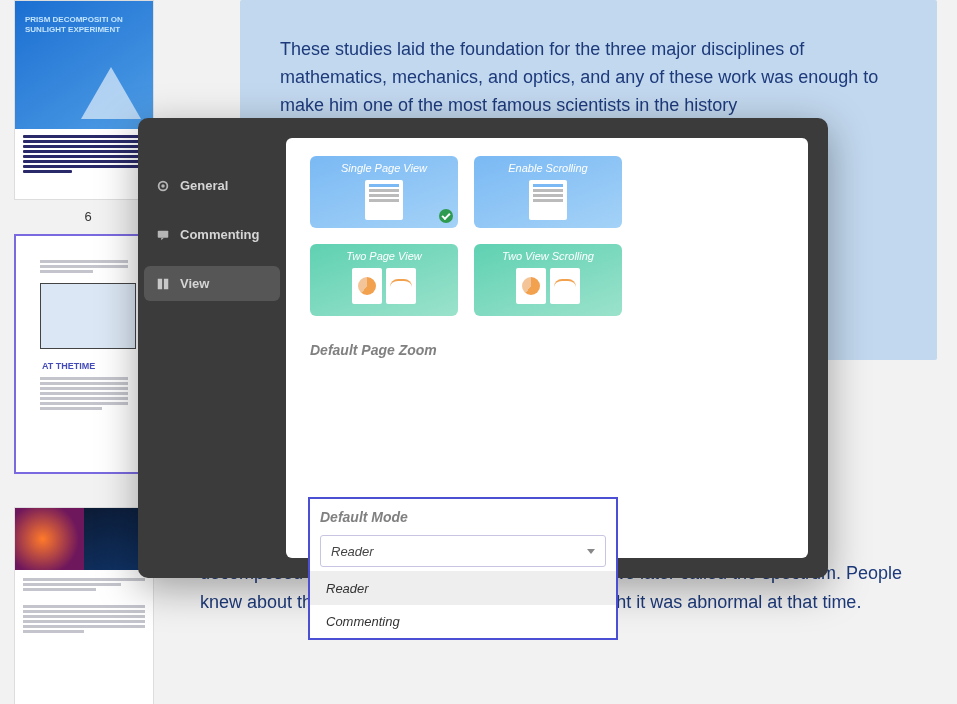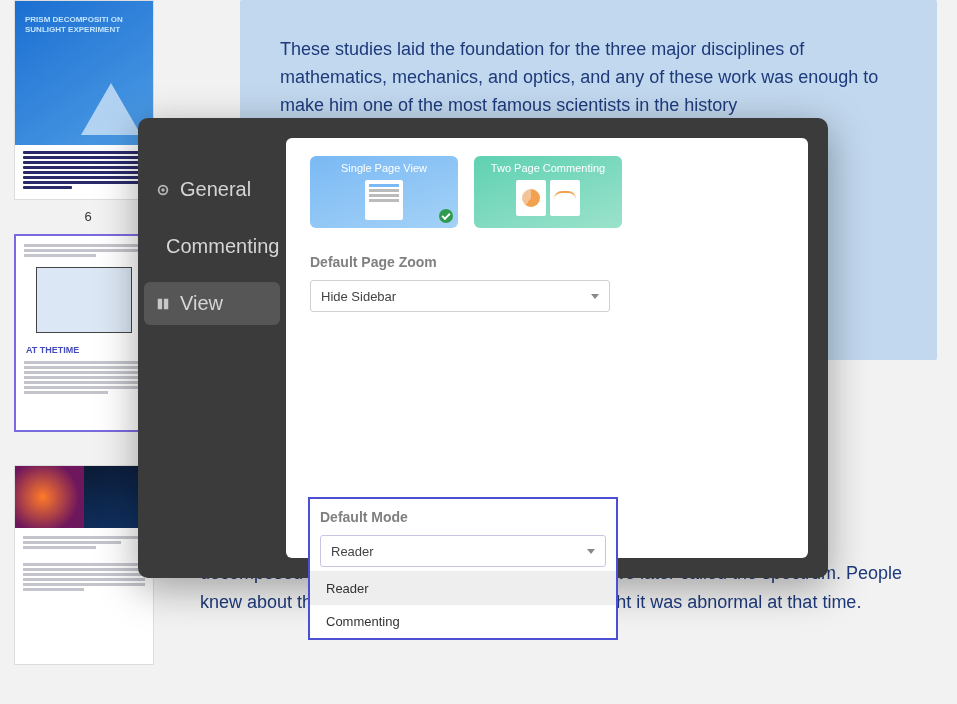--- a/index.html
+++ b/index.html
@@ -42,21 +42,21 @@
   font-size: 11px;
   padding: 1px 6px;
   border-radius: 3px;
   position: relative;
   left: 50%;
   transform: translateX(-50%);
   margin: 3px 0 10px;
 }
 .thumb1 { height: 200px; }
 .thumb1-top {
-  height: 144px;
+  height: 128px;
   background: linear-gradient(145deg, #1b6fd1, #4f9de6);
   position: relative;
   padding-left: 6px;
 }
 .thumb1-title {
   position: absolute;
   top: 14px; left: 10px;
   color: #c3e4ff;
   font-size: 8px;
   font-weight: 700;
@@ -69,21 +69,21 @@
   border-left: 30px solid transparent;
   border-right: 30px solid transparent;
   border-bottom: 52px solid rgba(255,255,255,0.6);
 }
 .thumb1-text {
   padding: 6px 8px;
 }
 .thumb1-text div {
   height: 3px; background: #2a2a6a; margin-bottom: 2px; border-radius: 1px;
 }
-.thumb2 { height: 198px; padding: 8px; }
+.thumb2 { height: 240px; padding: 24px; }
 .thumb2-lines div { height: 3px; background: #c4c4cc; margin-bottom: 2px; }
 .thumb2-diagram {
   margin: 10px auto 8px;
   width: 96px; height: 66px;
   border: 1px solid #444;
   background: #dbe7f4;
   position: relative;
 }
 .thumb2-head {
   font-size: 9px;
@@ -140,40 +140,41 @@
 }
 .modal-sidebar {
   width: 148px;
   padding: 50px 6px 0;
 }
 .side-item {
   display: flex;
   align-items: center;
   gap: 10px;
   color: #d5d5d5;
-  font-size: 20px;
-  font-weight: 400;
+  font-size: 13px;
+  font-weight: 700;
   padding: 10px 12px;
   border-radius: 6px;
   cursor: pointer;
   margin-bottom: 14px;
 }
 .side-item.active { background: #565656; border-radius: 6px; }
 .side-icon {
   width: 14px; height: 14px;
   opacity: 0.85;
 }
 .modal-body {
   flex: 1;
   background: #fff;
   border-radius: 6px;
   margin: 20px 20px 20px 0;
   padding: 18px 24px 24px 24px;
   position: relative;
   overflow: visible;
+  font-style: italic;
 }
 .close-x {
   position: absolute;
   top: 18px; right: 20px;
   color: #bbb;
   cursor: pointer;
 }
 .view-cards {
   display: flex;
   flex-wrap: wrap;
@@ -369,38 +370,55 @@
         <div class="vcard blue">
           <div>Single Page View</div>
           <div class="doc-icon">
               <div class="bar accent"></div>
               <div class="bar"></div>
               <div class="bar"></div>
               <div class="bar"></div>
             </div>
           <div class="check"></div>
         </div>
+        <div class="vcard blue">
+          <div>Enable Scrolling</div>
+          <div class="doc-icon">
+              <div class="bar accent"></div>
+              <div class="bar"></div>
+              <div class="bar"></div>
+              <div class="bar"></div>
+            </div>
+        </div>
         <div class="vcard teal">
-          <div>Two Page Commenting</div>
+          <div>Two Page View</div>
           <div class="two-docs">
             <div class="mini">
                 <div class="pie"></div>
               </div>
             <div class="mini">
                 <div class="wave"></div>
               </div>
           </div>
         </div>
+        <div class="vcard teal">
+          <div>Two View Scrolling</div>
+          <div class="two-docs">
+            <div class="mini">
+                <div class="pie"></div>
+              </div>
+            <div class="mini">
+                <div class="wave"></div>
+              </div>
+          </div>
+        </div>
       </div>
 
       <div class="setting-label">Default Page Zoom</div>
 
-      <div class="select">
-        <span>Hide Sidebar</span>
-      </div>
 
       <div class="default-mode-block">
         <div class="setting-label">Default Mode</div>
         <div class="select">
           <span>Reader</span>
         </div>
         <div class="dropdown">
           <div class="dd-item hover">Reader</div>
           <div class="dd-item">Commenting</div>
         </div>

